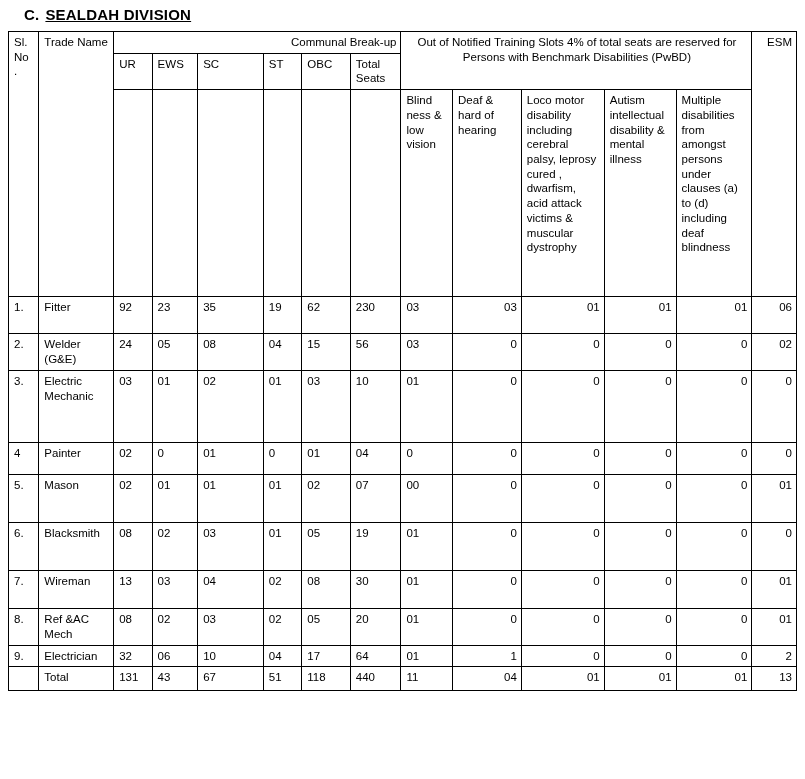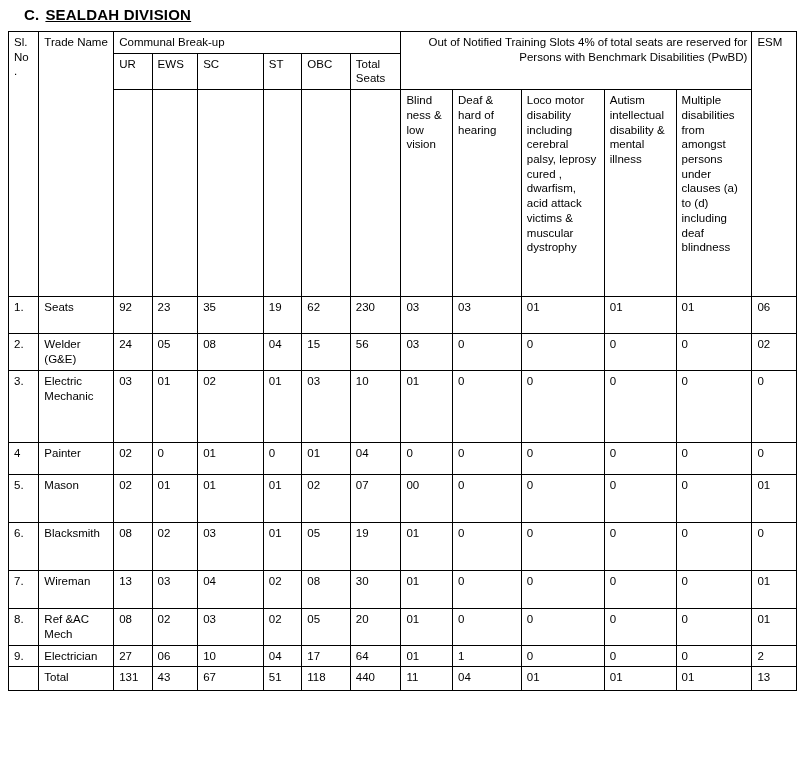--- a/index.html
+++ b/index.html
@@ -41,42 +41,42 @@
     width: 789px;
   }
   table.main th, table.main td {
     border: 1px solid #000000;
     vertical-align: top;
     padding: 3px 4px 3px 5px;
     font-weight: normal;
     font-size: 11.5px;
     line-height: 1.28;
   }
-  th.ctr, td.ctr { text-align: left; }
+  th.ctr, td.ctr { text-align: right; }
   td.lft, th.lft { text-align: left; }
   .bold { font-weight: bold; }
 
   
   col.c-sl    { width: 30px; }
   col.c-trade { width: 74px; }
   col.c-ur    { width: 38px; }
   col.c-ews   { width: 45px; }
   col.c-sc    { width: 65px; }
   col.c-st    { width: 38px; }
   col.c-obc   { width: 48px; }
   col.c-total { width: 50px; }
   col.c-blind { width: 51px; }
   col.c-deaf  { width: 68px; }
   col.c-loco  { width: 82px; }
   col.c-aut   { width: 71px; }
   col.c-multi { width: 75px; }
   col.c-esm   { width: 44px; }
 
   .pwbd-head {
-    text-align: right;
+    text-align: center;
     line-height: 1.3;
     margin-top: 34px;
   }
   .subhead-cell {
     line-height: 1.3;
   }
   .tallrow td { height: 200px; margin-top: 20px; }
   .minrow td { height: 30px; }
   .trade-cell { line-height: 1.3; }
 </style>
@@ -132,21 +132,21 @@
         <td class="lft subhead-cell">Blind ness &amp; low vision</td>
         <td class="lft subhead-cell">Deaf &amp; hard of hearing</td>
         <td class="lft subhead-cell">Loco motor disability including cerebral palsy, leprosy cured , dwarfism, acid attack victims &amp; muscular dystrophy</td>
         <td class="lft subhead-cell">Autism intellectual disability &amp; mental illness</td>
         <td class="lft subhead-cell">Multiple disabilities from amongst persons under clauses (a) to (d) including deaf blindness</td>
       </tr>
     </thead>
     <tbody>
       <tr class="minrow">
         <td class="lft">1.</td>
-        <td class="lft trade-cell">Seats</td>
+        <td class="lft trade-cell">Fitter</td>
         <td class="lft">92</td>
         <td class="lft">23</td>
         <td class="lft">35</td>
         <td class="lft">19</td>
         <td class="lft">62</td>
         <td class="lft">230</td>
         <td class="lft">03</td>
         <td class="ctr">03</td>
         <td class="ctr">01</td>
         <td class="ctr">01</td>
@@ -261,21 +261,21 @@
         <td class="lft">01</td>
         <td class="ctr">0</td>
         <td class="ctr">0</td>
         <td class="ctr">0</td>
         <td class="ctr">0</td>
         <td class="ctr">01</td>
       </tr>
       <tr style="height:20px">
         <td class="lft">9.</td>
         <td class="lft trade-cell">Electrician</td>
-        <td class="lft">27</td>
+        <td class="lft">32</td>
         <td class="lft">06</td>
         <td class="lft">10</td>
         <td class="lft">04</td>
         <td class="lft">17</td>
         <td class="lft">64</td>
         <td class="lft">01</td>
         <td class="ctr">1</td>
         <td class="ctr">0</td>
         <td class="ctr">0</td>
         <td class="ctr">0</td>

